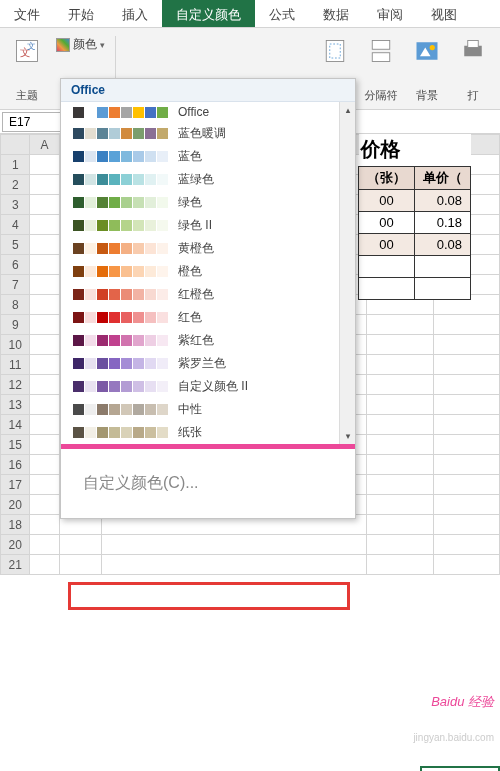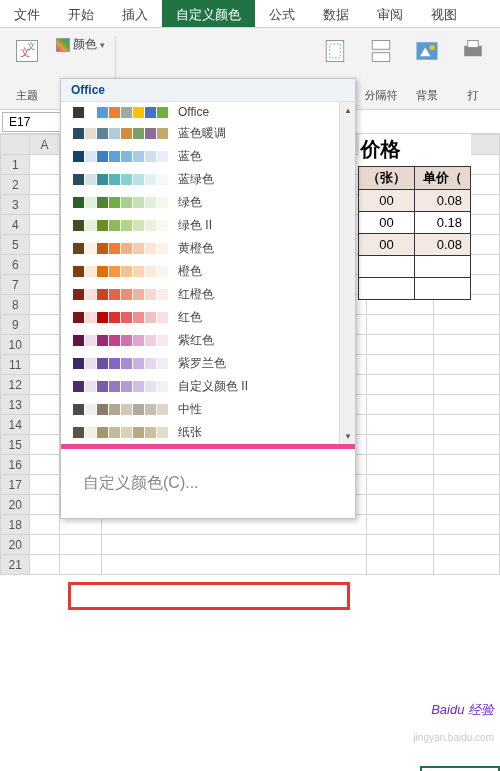--- a/index.html
+++ b/index.html
@@ -42,21 +42,21 @@
 .swatches{display:flex;gap:1px}
 .swatches span{width:11px;height:11px;display:block}
 .theme-label{font-size:12px;color:#444}
 .scrollbar{position:absolute;right:0;top:0;width:16px;height:100%;background:#f0f0f0;border-left:1px solid #dcdcdc}
 .sb-btn{width:16px;height:16px;display:flex;align-items:center;justify-content:center;font-size:9px;color:#555;background:#f0f0f0;cursor:pointer}
 .sb-btn.top{position:absolute;top:0}
 .sb-btn.bot{position:absolute;bottom:0}
 .dd-foot{border-top:5px solid #ec4899;padding:24px 22px;font-size:16px;color:#888;cursor:pointer}
 .highlight{position:absolute;left:68px;top:582px;width:282px;height:28px;border:3px solid #e53935;pointer-events:none;z-index:20}
 .selcell{position:absolute;left:420px;top:632px;width:80px;height:22px;border:2px solid #217346;z-index:2;pointer-events:none}
-.watermark{position:absolute;right:6px;bottom:52px;font-size:13px;color:#6d28d9;font-style:italic;z-index:3}
+.watermark{position:absolute;right:6px;bottom:60px;font-size:13px;color:#ec4899;font-style:italic;z-index:3}
 .wm2{position:absolute;right:6px;bottom:28px;font-size:10px;color:#ccc;z-index:3}
 .sep{width:1px;background:#d4d4d4;margin:4px 2px}
 </style>
 </head>
 <body>
 
 <div class="ribbon-tabs" id="tabs">
     <div class="tab">文件</div>
     <div class="tab">开始</div>
     <div class="tab">插入</div>

